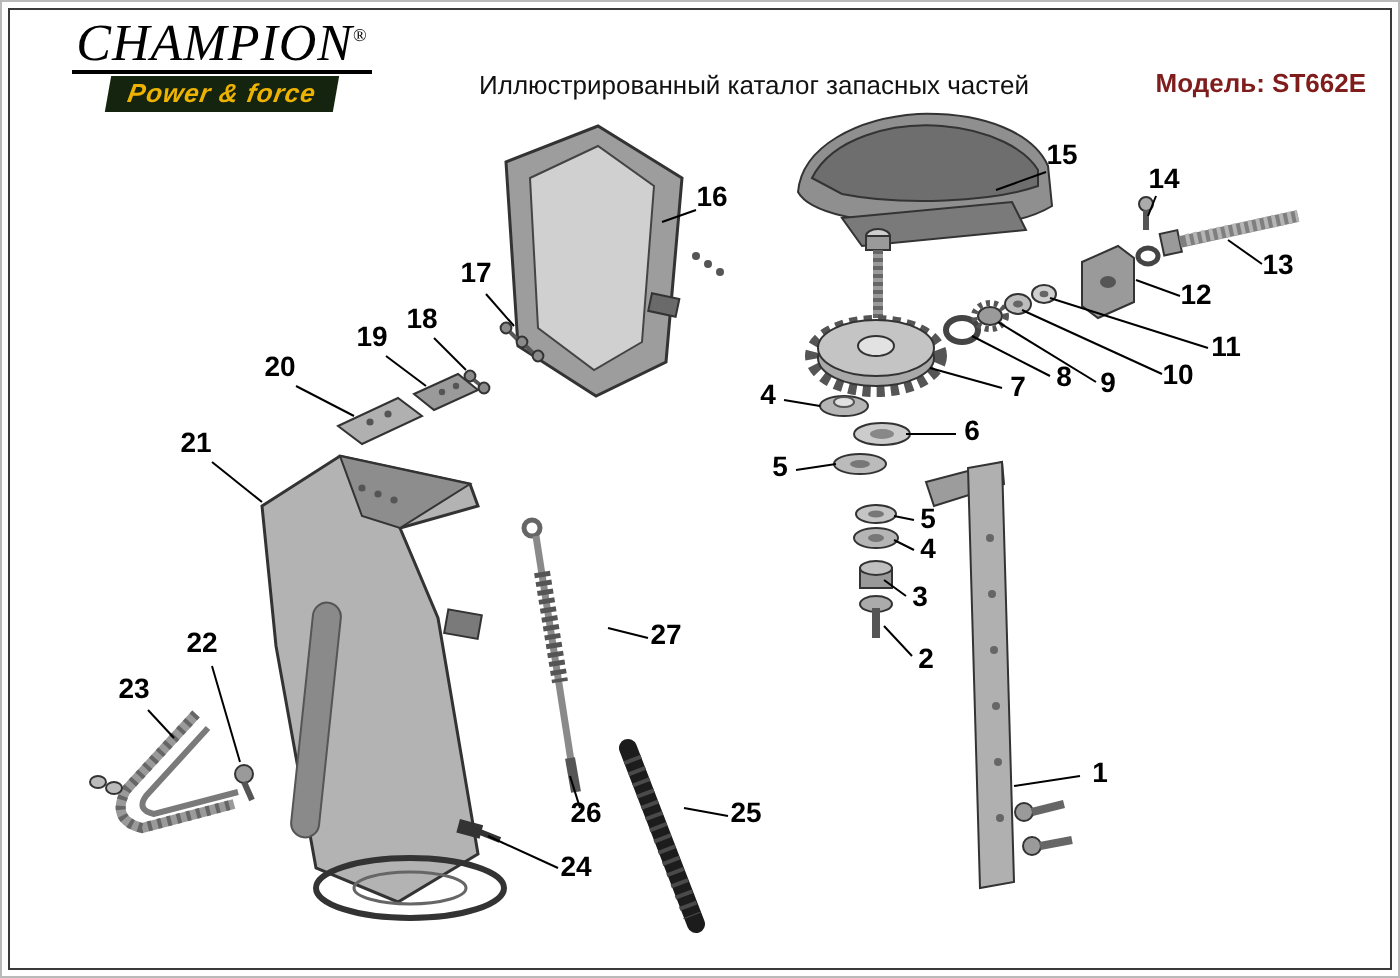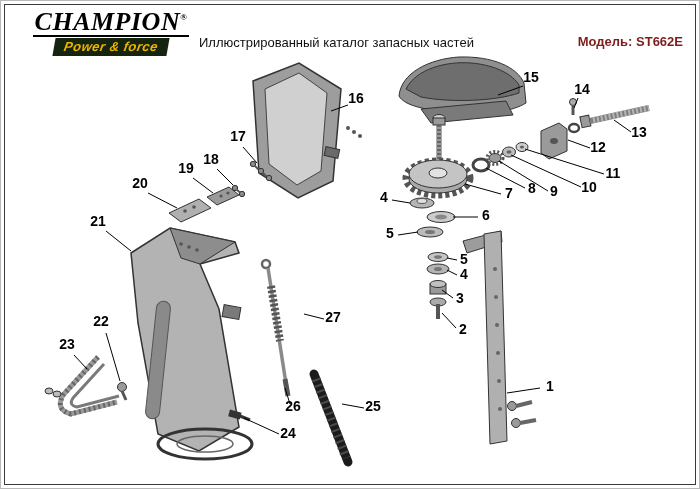--- a/index.html
+++ b/index.html
@@ -1,23 +1,23 @@
 <!DOCTYPE html>
 <html><head>
 <meta charset="utf-8">
 <style>
   *{margin:0;padding:0;box-sizing:border-box}
   html,body{width:700px;height:489px;background:#ddd;font-family:"Liberation Sans",sans-serif}
   .page{position:relative;width:700px;height:489px;background:#fff;border:1px solid #b9b9b9;overflow:hidden}
   .inner-frame{position:absolute;inset:3px;border:1px solid #3a3a3a;pointer-events:none}
   .logo{position:absolute;left:26px;top:7px;width:168px;text-align:center;z-index:3}
-  .brand{font-family:"Liberation Serif",serif;font-style:italic;font-weight:bold;font-size:26px;letter-spacing:.5px;color:#000;line-height:1.05;border-bottom:2px solid #000;display:inline-block;padding:0 2px}
+  .brand{font-family:"Liberation Serif",serif;font-style:italic;font-weight:normal;font-size:26px;letter-spacing:.5px;color:#000;line-height:1.05;border-bottom:2px solid #000;display:inline-block;padding:0 2px}
   .brand .reg{font-size:9px;vertical-align:super;font-style:normal}
   .tagline-strip{margin-top:1px;background:#15240e;color:#eeb300;font-style:italic;font-weight:bold;font-size:13px;padding:1px 10px 2px;display:inline-block;transform:skewX(-10deg);letter-spacing:.5px}
-  .title{position:absolute;left:198px;top:34px;width:356px;font-size:13px;color:#111;z-index:3}
+  .title{position:absolute;left:198px;top:34px;width:356px;text-align:center;font-size:13px;color:#111;z-index:3}
   .model{position:absolute;right:16px;top:33px;font-size:13px;font-weight:bold;color:#7f1d1d;z-index:3}
   svg.diagram{position:absolute;left:0;top:0;z-index:1}
   .callout-line{stroke:#000;stroke-width:1;fill:none}
   .callout-num{font:bold 14px "Liberation Sans",sans-serif;fill:#000;text-anchor:middle}
 </style>
 </head>
 <body>
 
 <div class="page">
   <div class="inner-frame"></div>

